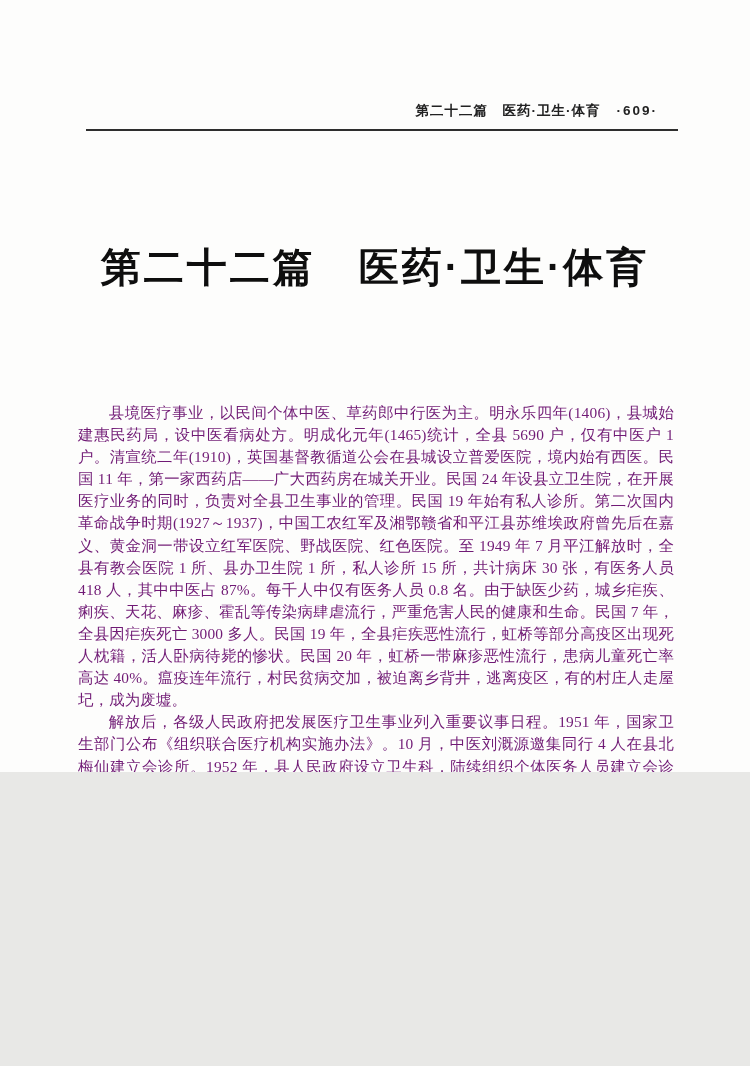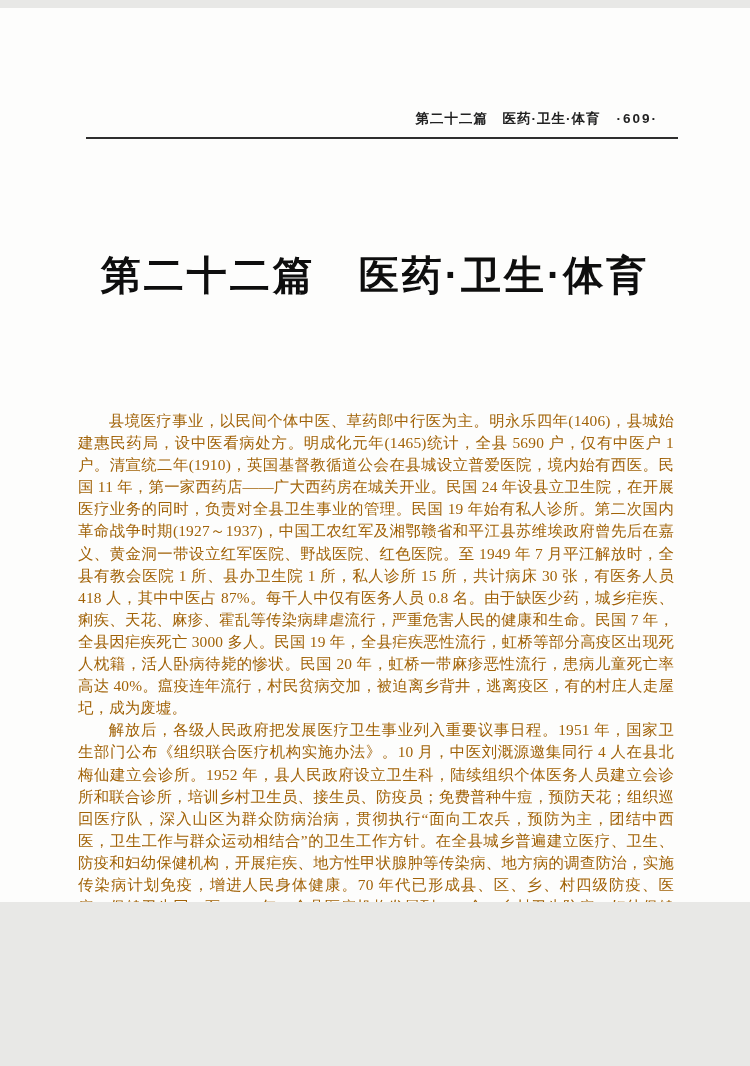--- a/index.html
+++ b/index.html
@@ -3,22 +3,22 @@
 <meta charset="utf-8">
 <style>
   html, body {
     margin: 0;
     padding: 0;
     background: #e8e8e6;
   }
   .page {
     position: relative;
     width: 750px;
-    height: 894px;
-    margin: 8px auto;
+    height: 772px;
+    margin: 0 auto;
     background: #fdfdfc;
     overflow: hidden;
     font-family: "Liberation Serif", "DejaVu Serif", serif;
     color: #1e1e1e;
   }
   .running-header {
     position: absolute;
     top: 102px;
     left: 86px;
     width: 572px;
@@ -58,21 +58,21 @@
   }
   .body-text {
     position: absolute;
     top: 402px;
     left: 78px;
     width: 596px;
     font-size: 15.4px;
     line-height: 22.1px;
     letter-spacing: 0.2px;
     text-align: justify;
-    color: #a16207;
+    color: #701a75;
   }
   .body-text p {
     margin: 0;
     padding: 0;
     text-indent: 2em;
   }
 </style>
 </head>
 <body>
 

